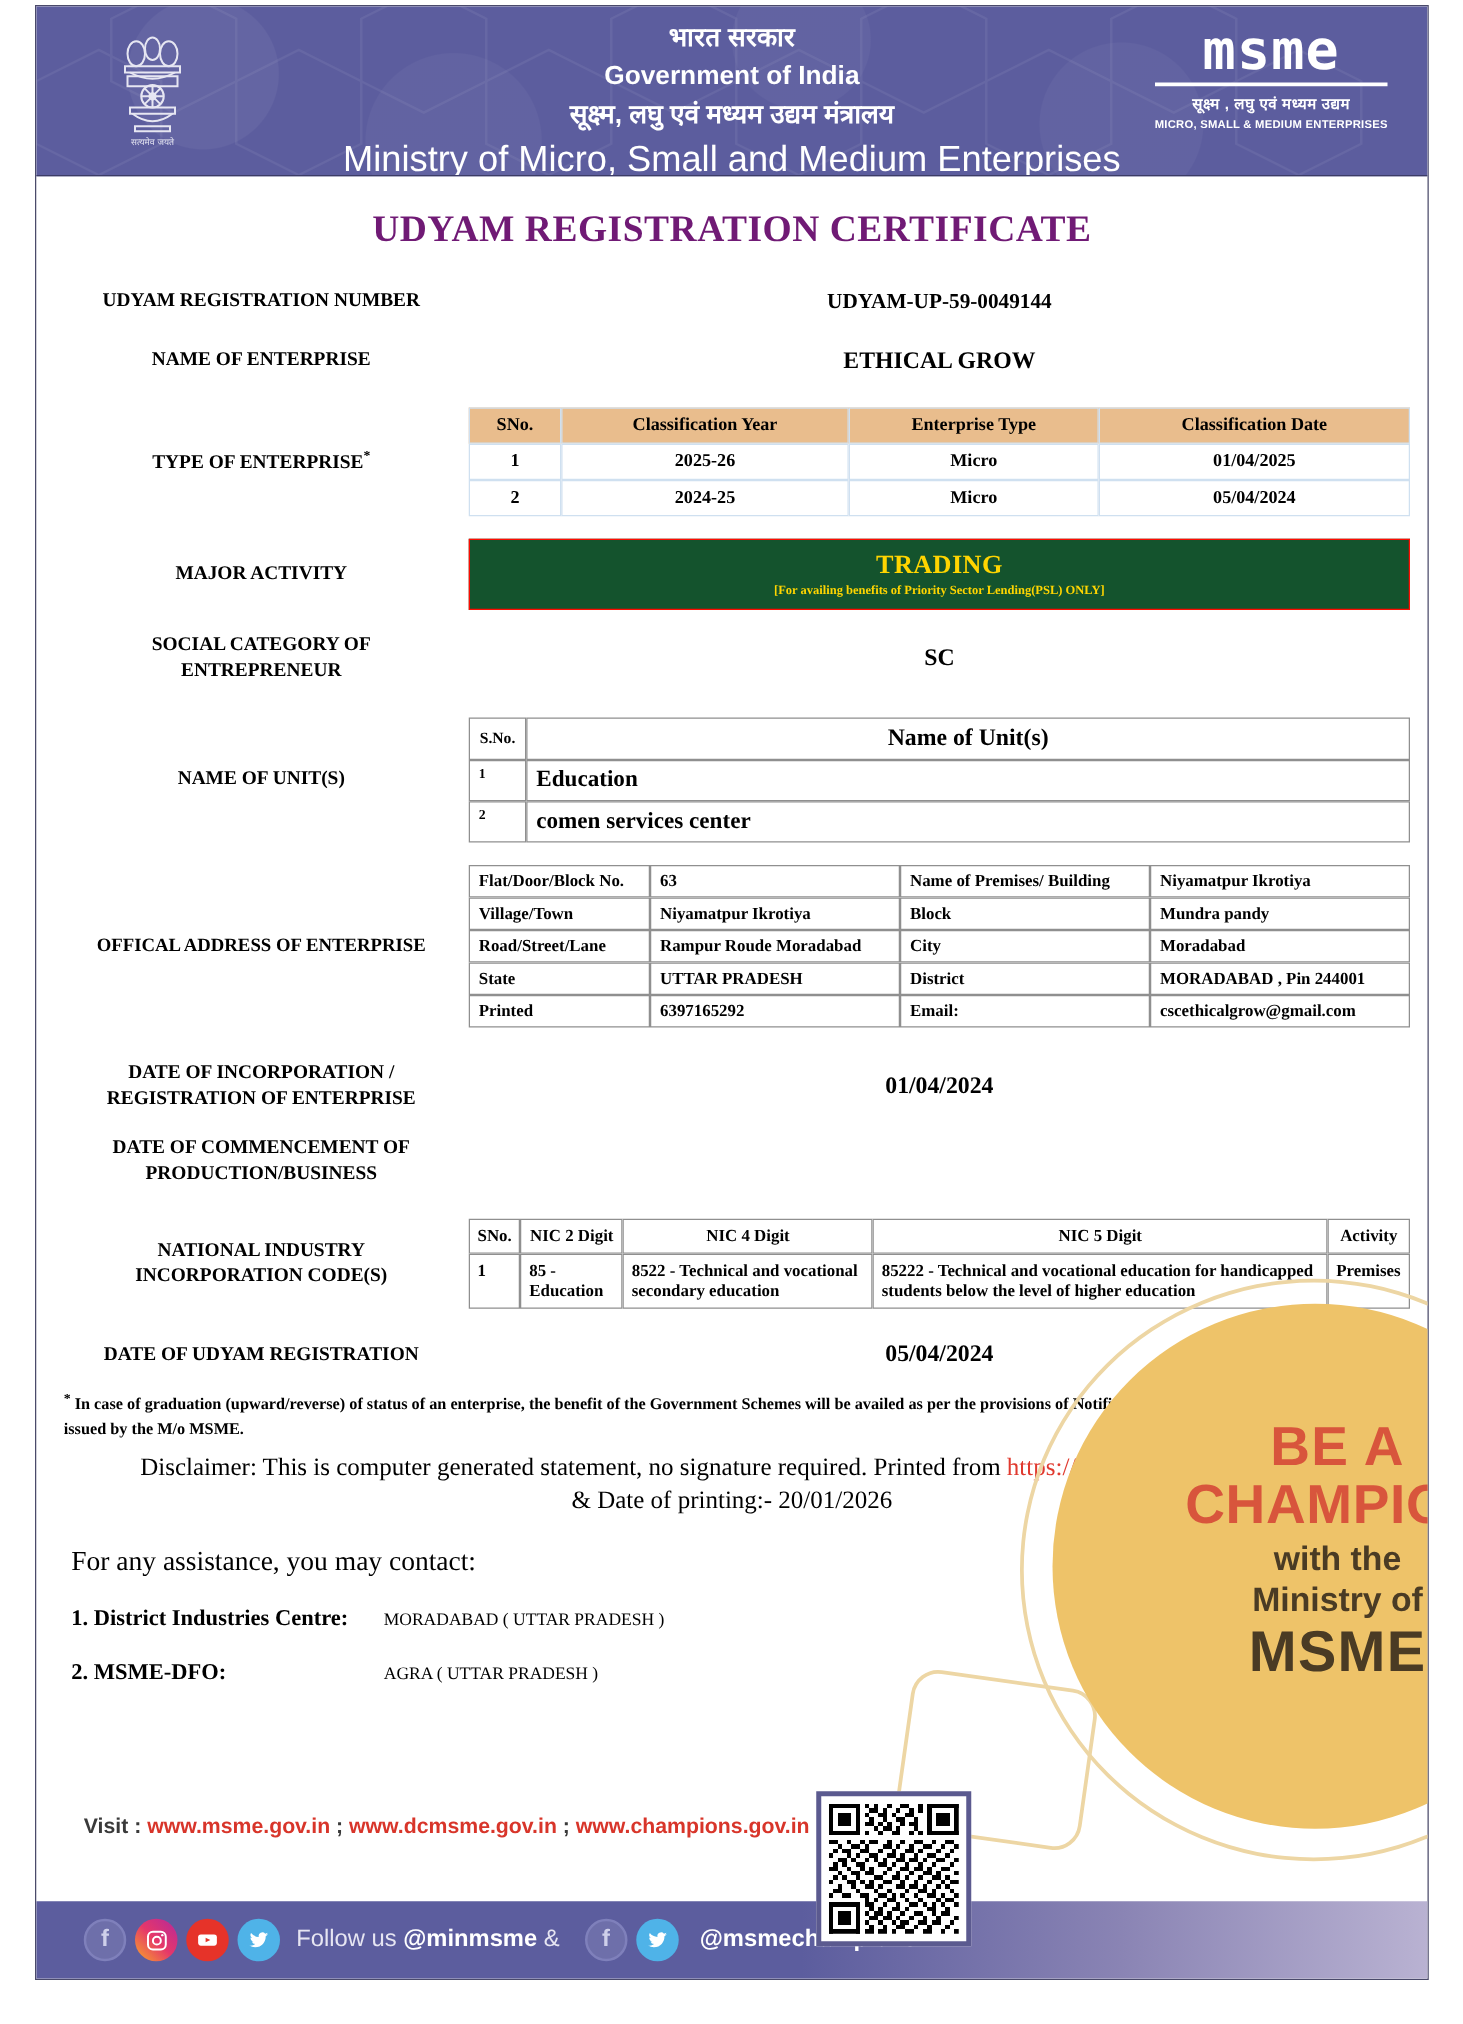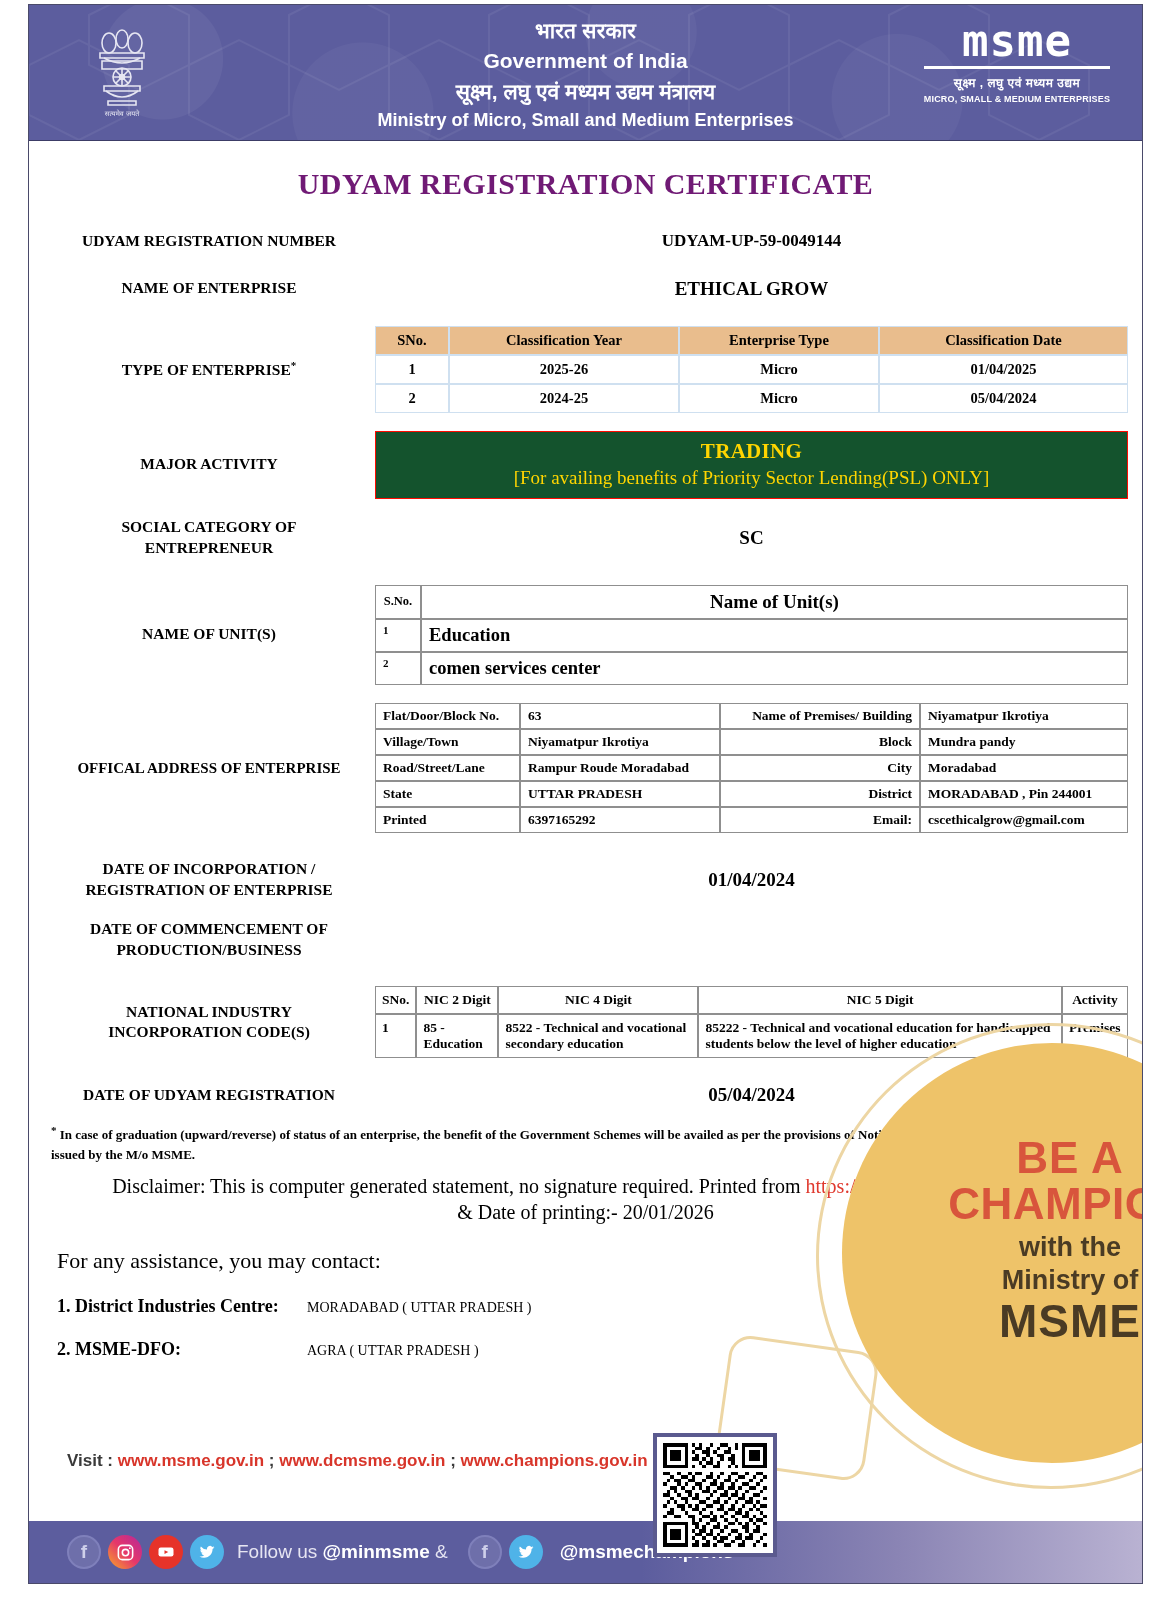--- a/index.html
+++ b/index.html
@@ -45,21 +45,21 @@
   }
   .emblem svg { width: 72px; height: 100px; }
   .header-center {
     position: absolute; left: 0; right: 0; top: 12px;
     text-align: center; color: #ffffff;
     font-family: "Liberation Sans", sans-serif;
   }
   .hc-hindi1 { font-size: 21px; font-weight: 700; letter-spacing: .2px; line-height: 1.35; }
   .hc-eng1 { font-size: 21px; font-weight: 700; line-height: 1.5; }
   .hc-hindi2 { font-size: 21px; font-weight: 700; line-height: 1.45; }
-  .hc-eng2 { font-size: 18px; font-weight: 700; line-height: 1.5; }
+  .hc-eng2 { font-size: 29px; font-weight: 400; line-height: 1.5; }
   .msme-logo {
     position: absolute; right: 30px; top: 14px;
     width: 190px; text-align: center; color: #fff;
     font-family: "Liberation Sans", sans-serif;
   }
   .msme-word {
     font-size: 44px; font-weight: 700; letter-spacing: 1px; line-height: 1;
     font-family: "DejaVu Sans Mono", monospace;
   }
   .msme-rule { height: 3px; background:#fff; margin: 3px 2px 5px; }
@@ -122,41 +122,41 @@
 
   
   .red-banner {
     background: #14532d;
     color: #ffd500;
     text-align: center;
     padding: 7px 6px 9px;
     border: 1px solid #ff0b00;
   }
   .rb-main { font-size: 21px; font-weight: 700; letter-spacing: .3px; }
-  .rb-sub { font-size: 19px; font-weight: 400; margin-top: 3px; }
+  .rb-sub { font-size: 10px; font-weight: 700; margin-top: 3px; }
 
   
   .t-unit td, .t-unit th {
     border: 1px solid #8f8f8f;
     padding: 5px 7px; color:#000; background:#fff;
   }
   .t-unit th.u-sno { width: 46px; font-size: 12.5px; font-weight:700; text-align:center; }
   .t-unit th.u-name { font-size: 19px; font-weight: 700; text-align:center; }
   .t-unit td.u-sno { width: 46px; font-size: 11px; font-weight:700; text-align:left; vertical-align: top; padding-top: 4px;}
   .t-unit td.u-name { font-size: 18.5px; font-weight: 700; }
 
   
   .t-addr td {
     border: 1px solid #8f8f8f;
     padding: 4px 7px;
     font-size: 13.5px; font-weight: 700; color:#000; background:#fff;
   }
   .t-addr .a-k { width: 145px; }
   .t-addr .a-v { width: 200px; }
-  .t-addr .a-k2 { width: 200px; text-align: right; }
+  .t-addr .a-k2 { width: 200px; }
 
   
   .t-nic th, .t-nic td {
     border: 1px solid #8f8f8f;
     padding: 5px 6px; color:#000; background:#fff;
     font-size: 13.5px; font-weight: 700;
   }
   .t-nic th { text-align: center; }
   .t-nic td { vertical-align: top; }
   .t-nic .n-sno { width: 32px; text-align: left;}

